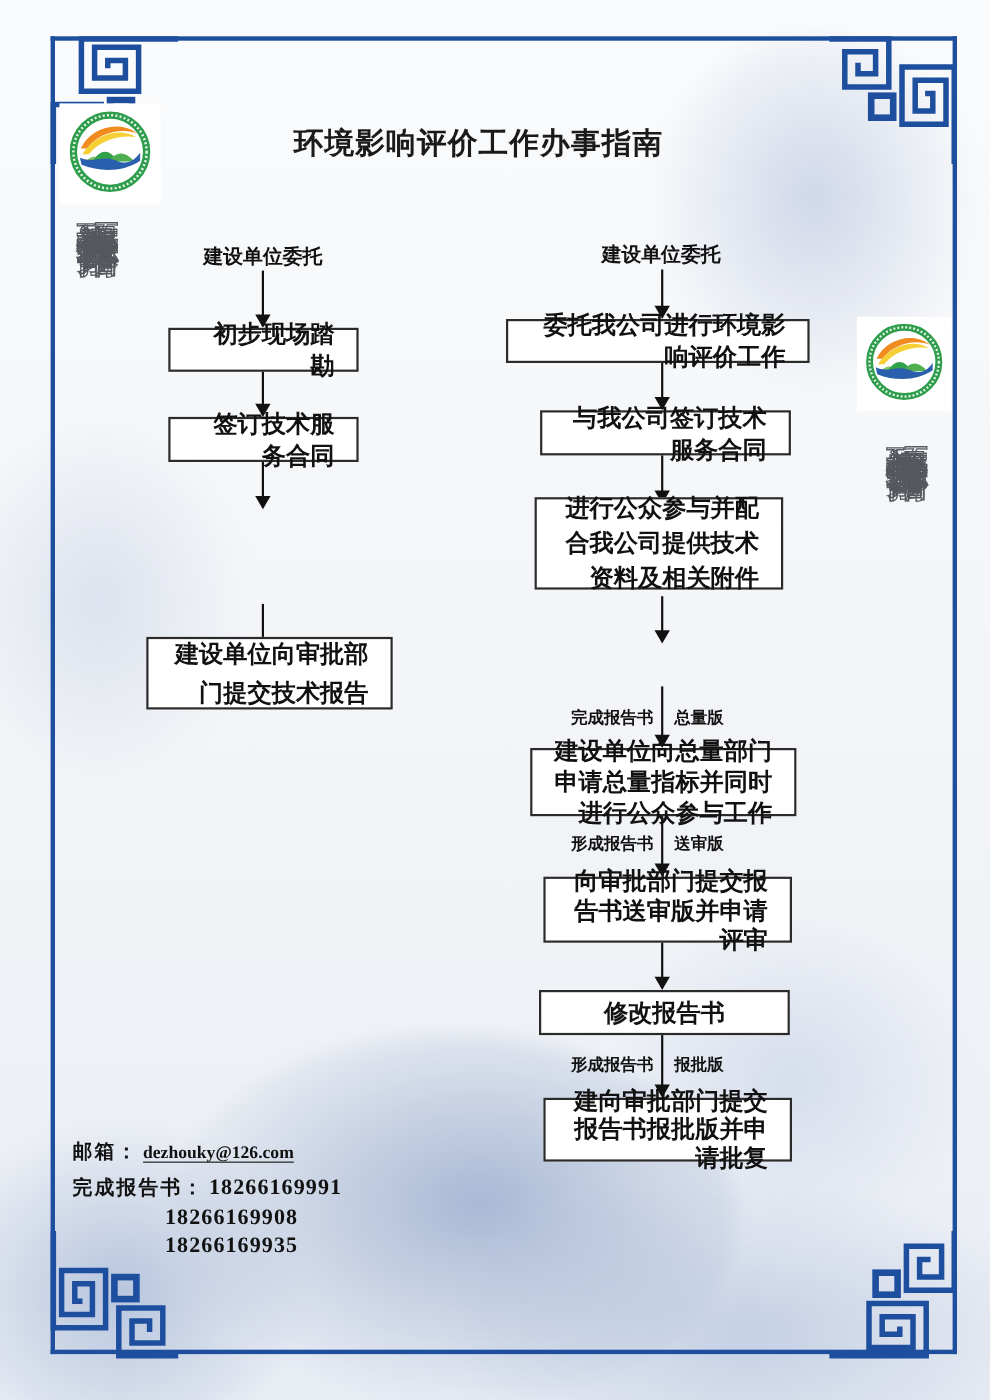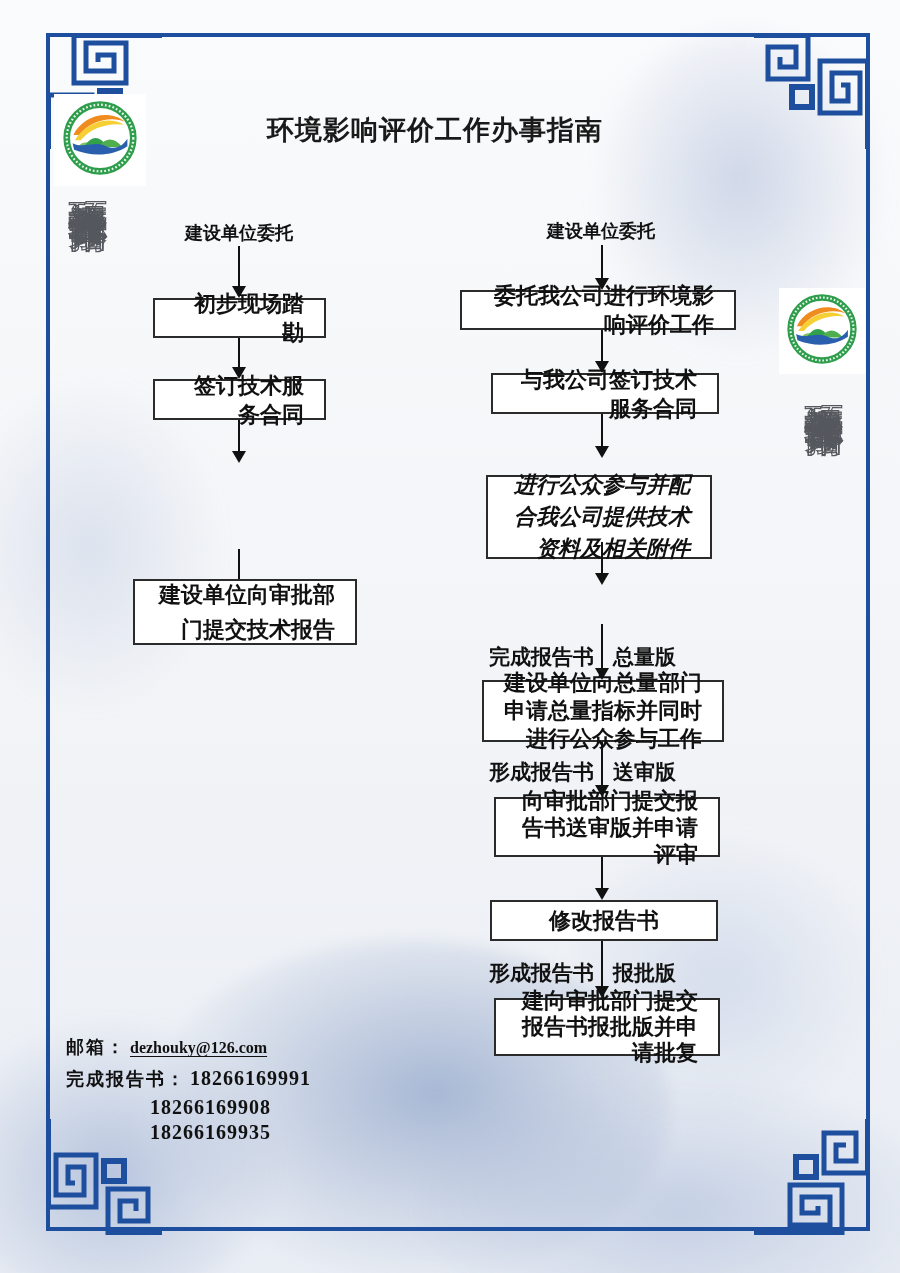--- a/index.html
+++ b/index.html
@@ -31,21 +31,21 @@
           -webkit-text-fill-color:rgba(246,247,250,.78);-webkit-text-stroke:1.2px #55585e;}
   .start-label{position:absolute;text-align:center;font-size:18px;font-weight:bold;color:#111;}
   .fbox{position:absolute;background:#fff;border:2px solid #2b2b2b;box-sizing:border-box;
         display:flex;align-items:center;justify-content:center;text-align:right;
         font-size:22px;font-weight:bold;color:#111;line-height:29px;padding:2px 20px;}
   .arrow{position:absolute;width:16px;}
   .arrow .shaft{position:absolute;left:7px;top:0;bottom:10px;width:2px;background:#111;}
   .arrow .head{position:absolute;left:1px;bottom:0;width:0;height:0;
                border-left:7px solid transparent;border-right:7px solid transparent;
                border-top:12px solid #111;}
-  .edge-label{position:absolute;font-size:21px;font-weight:bold;color:#111;white-space:nowrap;}
+  .edge-label{position:absolute;font-size:15px;font-weight:bold;color:#111;white-space:nowrap;}
   .el-left{text-align:right;}
   .contact-row{position:absolute;white-space:nowrap;color:#111;}
   .c-label{font-size:18px;font-weight:bold;letter-spacing:2px;}
   .c-email{font-size:16px;font-weight:bold;text-decoration:underline;text-underline-offset:3px;}
   .c-phone{font-size:20px;font-weight:bold;letter-spacing:1px;}
   .logo-card{position:absolute;background:#fff;}
 </style>
 </head>
 <body>
 
@@ -150,21 +150,21 @@
   <div class="fbox" style="left:460px;top:290px;width:276px;height:40px;">委托我公司进行环境影响评价工作</div>
   <div class="arrow" style="left:594px;top:330px;height:43px;">
       <i class="shaft"></i>
       <i class="head"></i>
     </div>
   <div class="fbox" style="left:491px;top:373px;width:228px;height:41px;">与我公司签订技术服务合同</div>
   <div class="arrow" style="left:594px;top:414px;height:44px;">
       <i class="shaft"></i>
       <i class="head"></i>
     </div>
-  <div class="fbox" style="left:486px;top:475px;width:226px;height:84px;line-height:32px;font-style:italic;">进行公众参与并配合我公司提供技术资料及相关附件</div>
+  <div class="fbox" style="left:486px;top:452px;width:226px;height:84px;line-height:32px;">进行公众参与并配合我公司提供技术资料及相关附件</div>
   <div class="arrow" style="left:594px;top:542px;height:43px;">
       <i class="shaft"></i>
       <i class="head"></i>
     </div>
 
   <div class="arrow" style="left:594px;top:624px;height:56px;">
       <i class="shaft"></i>
       <i class="head"></i>
     </div>
   <div class="edge-label el-left" style="left:480px;top:643px;width:114px;">完成报告书</div>

